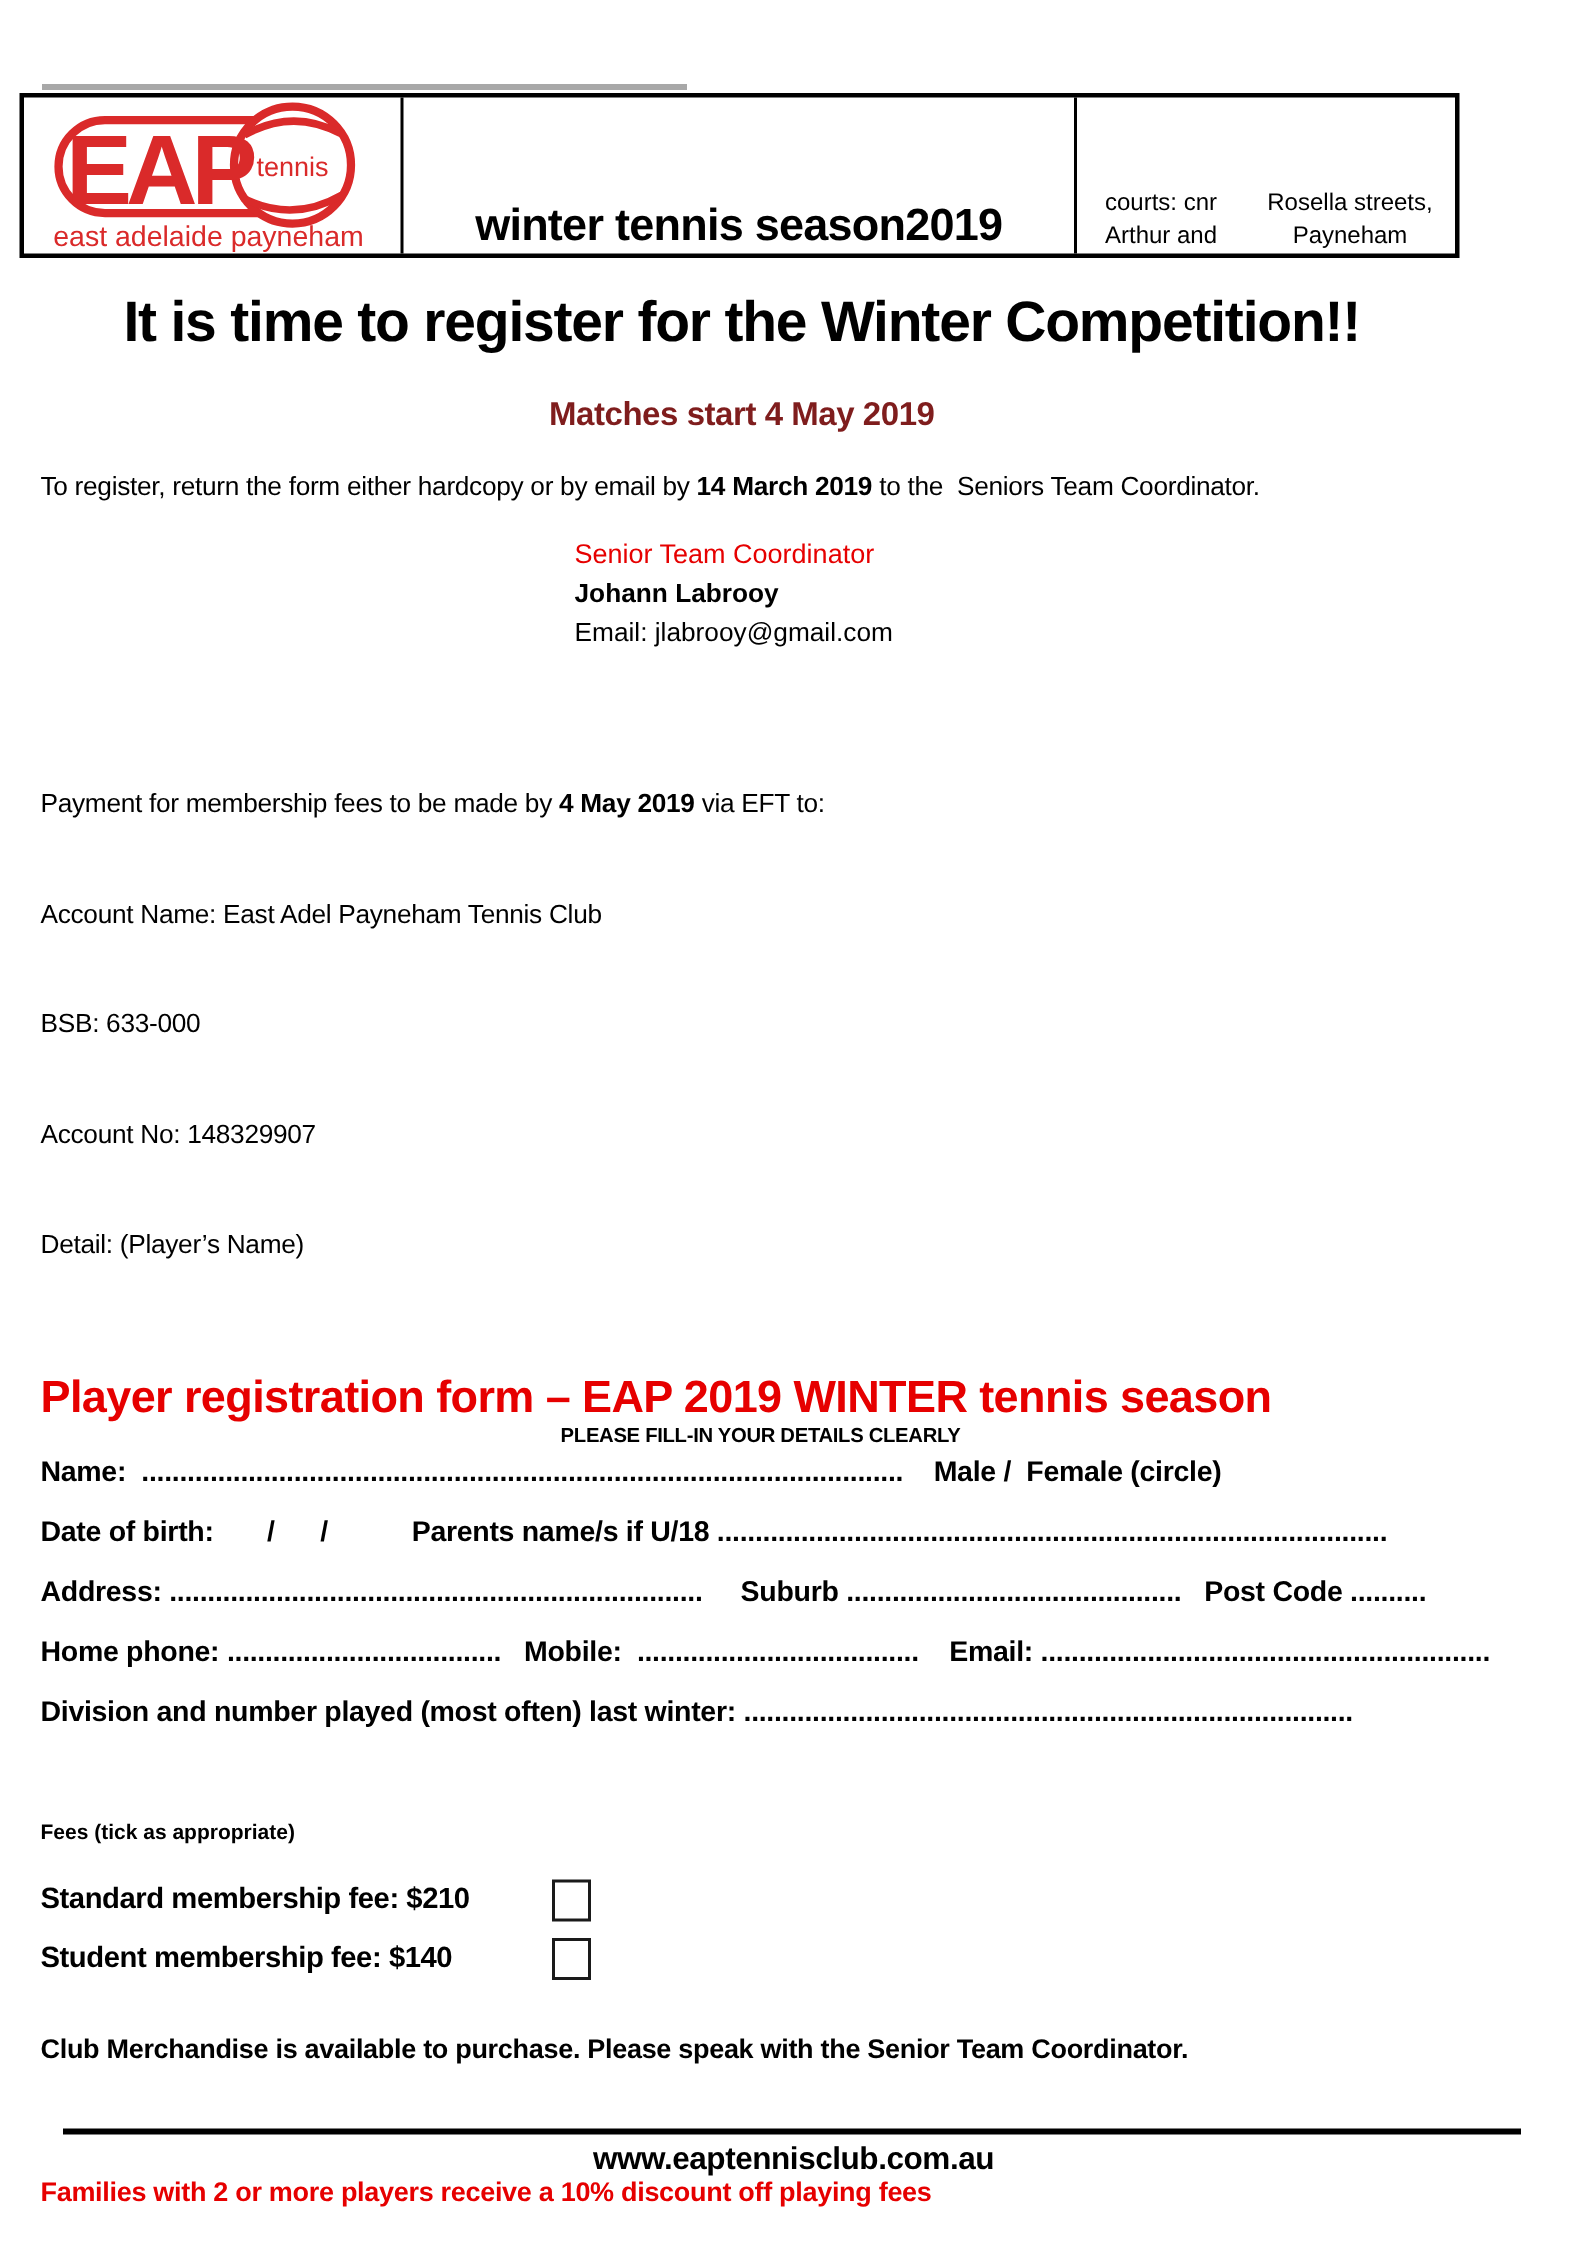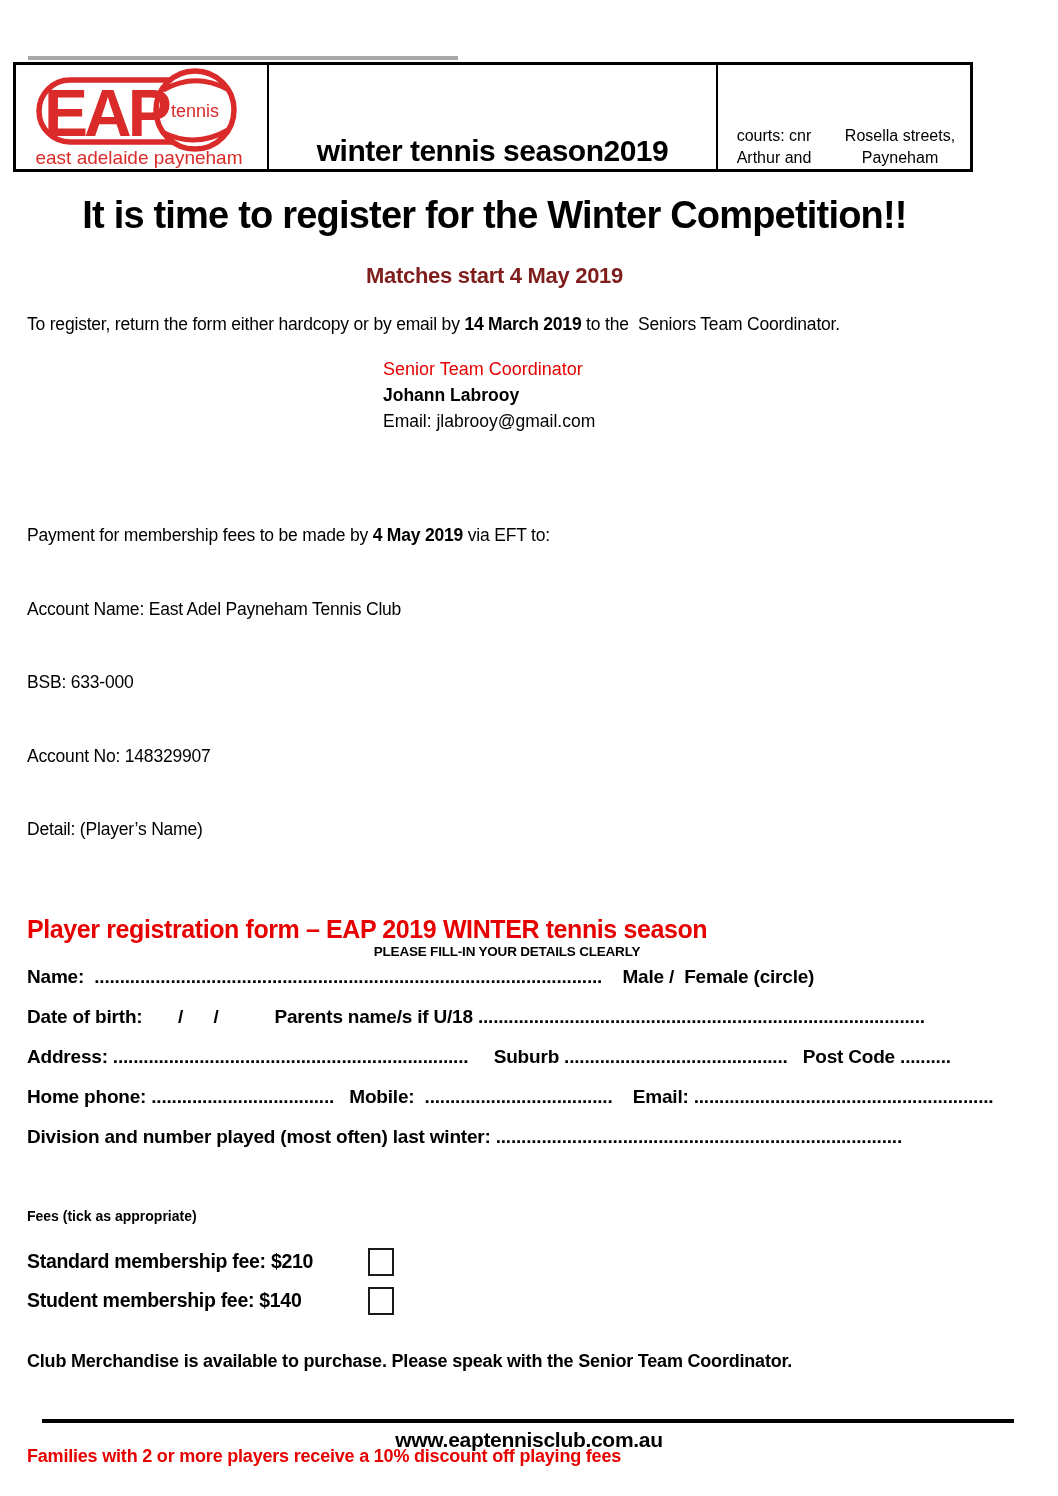--- a/index.html
+++ b/index.html
@@ -45,21 +45,21 @@
   .register b { letter-spacing:-0.2px; }
 
   .coordinator { margin-top:21px; margin-left:356px; line-height:26px; }
   .coord-heading { color:#e60000; font-weight:normal; font-size:18px; }
   .coord-name { font-weight:bold; font-size:17.5px; }
   .coord-line { font-size:17.5px; }
 
   .payment { margin-top:40px; font-size:17.5px; line-height:24.5px; letter-spacing:-0.2px; white-space:pre-wrap; }
 
   .form-heading {
-    margin-top:24px; color:#e60000; font-weight:bold; font-size:25px; letter-spacing:-0.4px;
+    margin-top:24px; color:#e60000; font-weight:bold; font-size:30px; letter-spacing:-0.4px;
   }
   .form-subheading {
     width:960px; text-align:center; font-weight:bold; font-size:13.5px; letter-spacing:-0.2px;
   }
   .fill-line {
     font-weight:bold; font-size:19px; letter-spacing:-0.2px;
     white-space:pre; margin-top:18px; line-height:22px;
   }
   .fill-line.first { margin-top:7px; }
 

